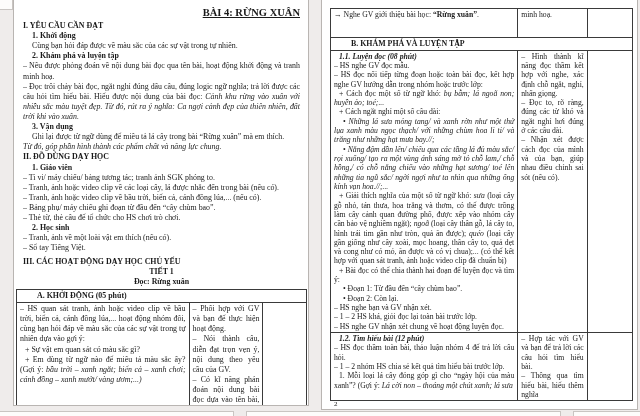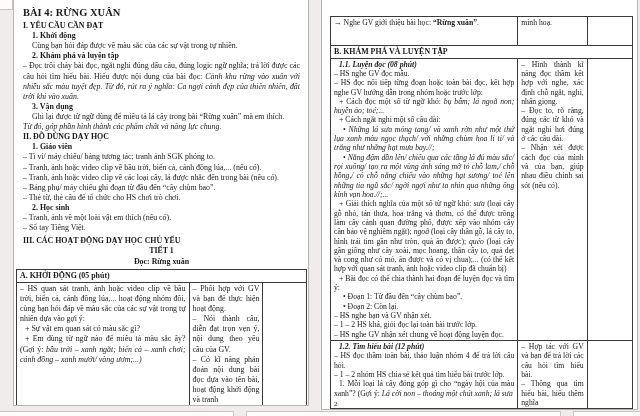--- a/index.html
+++ b/index.html
@@ -17,41 +17,41 @@
   .notch.b1{left:233px;top:411px;width:12px;height:5px;border-top:none;}
   .notch.b2{left:560px;top:411px;width:12px;height:5px;border-top:none;}
 
   .page{
     position:absolute;top:0;background:#ffffff;box-sizing:border-box;
     border:1px solid #b9b5b2;border-top:none;overflow:hidden;
   }
   .page-left{left:13px;width:296px;height:406px;padding:3px 8px 0 9px;}
   .page-right{left:321px;width:317px;height:410px;padding:4px 4px 0 8px;}
 
-  .doc-title{text-align:left;font-weight:bold;font-size:10.5px;margin:4px 0 3px 0;}
+  .doc-title{text-align:right;font-weight:bold;font-size:10.5px;margin:4px 0 3px 0;text-decoration:underline;}
 
   .para{margin:0;text-align:justify;font-size:7.9px;line-height:1.28;}
   .page-left .doc-body .para{line-height:1.28;}
   .b{font-weight:bold;}
   .i{font-style:italic;}
   .c{text-align:center;}
   .ind{text-indent:9px;}
   .ti{text-indent:5px;}
   .ti2{text-indent:9px;}
   .sp{margin-top:3px;}
 
   table{border-collapse:collapse;table-layout:fixed;background:#fff;}
   td,th{border:1px solid #3a3a3a;vertical-align:top;padding:1px 3px;box-sizing:border-box;}
   th{font-size:7.9px;line-height:1.15;text-align:center;vertical-align:middle;padding:3px 1px;}
   .tbl1{width:calc(100% + 14px);margin:2px -7px 0 -7px;}
   .tbl1 td{font-size:7.9px;line-height:1.3;}
-  .tbl2{width:100%;margin-top:12px;}
+  .tbl2{width:100%;margin-top:4px;}
   .tbl2 td{font-size:7.7px;line-height:1.21;}
   .tbl2 td .para{font-size:7.7px;line-height:1.21;}
-  .section-row td{font-weight:bold;font-size:7.9px;text-align:left;padding:1px 3px;}
+  .section-row td{font-weight:bold;font-size:7.9px;text-align:left;padding:1px 20px;}
   .row1 td{height:29px;}
   .pg-num{
     position:absolute;left:9px;bottom:1px;font-size:7px;line-height:1;
     background:#fff;padding:0 3px;z-index:3;
   }
 </style>
 </head>
 <body>
 
 <div class="frag tl"></div>
@@ -60,29 +60,30 @@
 <div class="notch b1"></div>
 <div class="notch b2"></div>
 
 <div class="page page-left">
   <div class="doc-title">BÀI 4: RỪNG XUÂN</div>
   <div class="doc-body">
       <p class="para b"><span>I. YÊU CẦU CẦN ĐẠT</span></p>
       <p class="para b ind"><span>1. Khởi động</span></p>
       <p class="para ind"><span>Cùng bạn hỏi đáp được về màu sắc của các sự vật trong tự nhiên.</span></p>
       <p class="para b ind"><span>2. Khám phá và luyện tập</span></p>
+      <p class="para"><span>– Nêu được phỏng đoán về nội dung bài đọc qua tên bài, hoạt động khởi động và tranh minh hoạ.</span></p>
       <p class="para"><span>– Đọc trôi chảy bài đọc, ngắt nghỉ đúng dấu câu, đúng logic ngữ nghĩa; trả lời được các câu hỏi tìm hiểu bài. Hiểu được nội dung của bài đọc: </span><span class="i">Cảnh khu rừng vào xuân với nhiều sắc màu tuyệt đẹp. Từ đó, rút ra ý nghĩa: Ca ngợi cảnh đẹp của thiên nhiên, đất trời khi vào xuân.</span></p>
       <p class="para b ind"><span>3. Vận dụng</span></p>
       <p class="para ind"><span>Ghi lại được từ ngữ dùng để miêu tả lá cây trong bài “Rừng xuân” mà em thích.</span></p>
       <p class="para i"><span>Từ đó, góp phần hình thành các phẩm chất và năng lực chung.</span></p>
       <p class="para b"><span>II. ĐỒ DÙNG DẠY HỌC</span></p>
       <p class="para b ind"><span>1. Giáo viên</span></p>
       <p class="para"><span>– Ti vi/ máy chiếu/ bảng tương tác; tranh ảnh SGK phóng to.</span></p>
+      <p class="para"><span>– Tranh, ảnh hoặc video clip về các loại cây, lá được nhắc đến trong bài (nếu có).</span></p>
       <p class="para"><span>– Tranh, ảnh hoặc video clip về bầu trời, biển cả, cánh đồng lúa,... (nếu có).</span></p>
-      <p class="para"><span>– Tranh, ảnh hoặc video clip về các loại cây, lá được nhắc đến trong bài (nếu có).</span></p>
       <p class="para"><span>– Bảng phụ/ máy chiếu ghi đoạn từ đầu đến “cây chùm bao”.</span></p>
       <p class="para"><span>– Thẻ từ, thẻ câu để tổ chức cho HS chơi trò chơi.</span></p>
       <p class="para b ind"><span>2. Học sinh</span></p>
       <p class="para"><span>– Tranh, ảnh về một loài vật em thích (nếu có).</span></p>
       <p class="para"><span>– Sổ tay Tiếng Việt.</span></p>
       <p class="para b sp"><span>III. CÁC HOẠT ĐỘNG DẠY HỌC CHỦ YẾU</span></p>
       <p class="para b c"><span>TIẾT 1</span></p>
       <p class="para b c"><span>Đọc: Rừng xuân</span></p>
     </div>
   <table class="tbl1">

